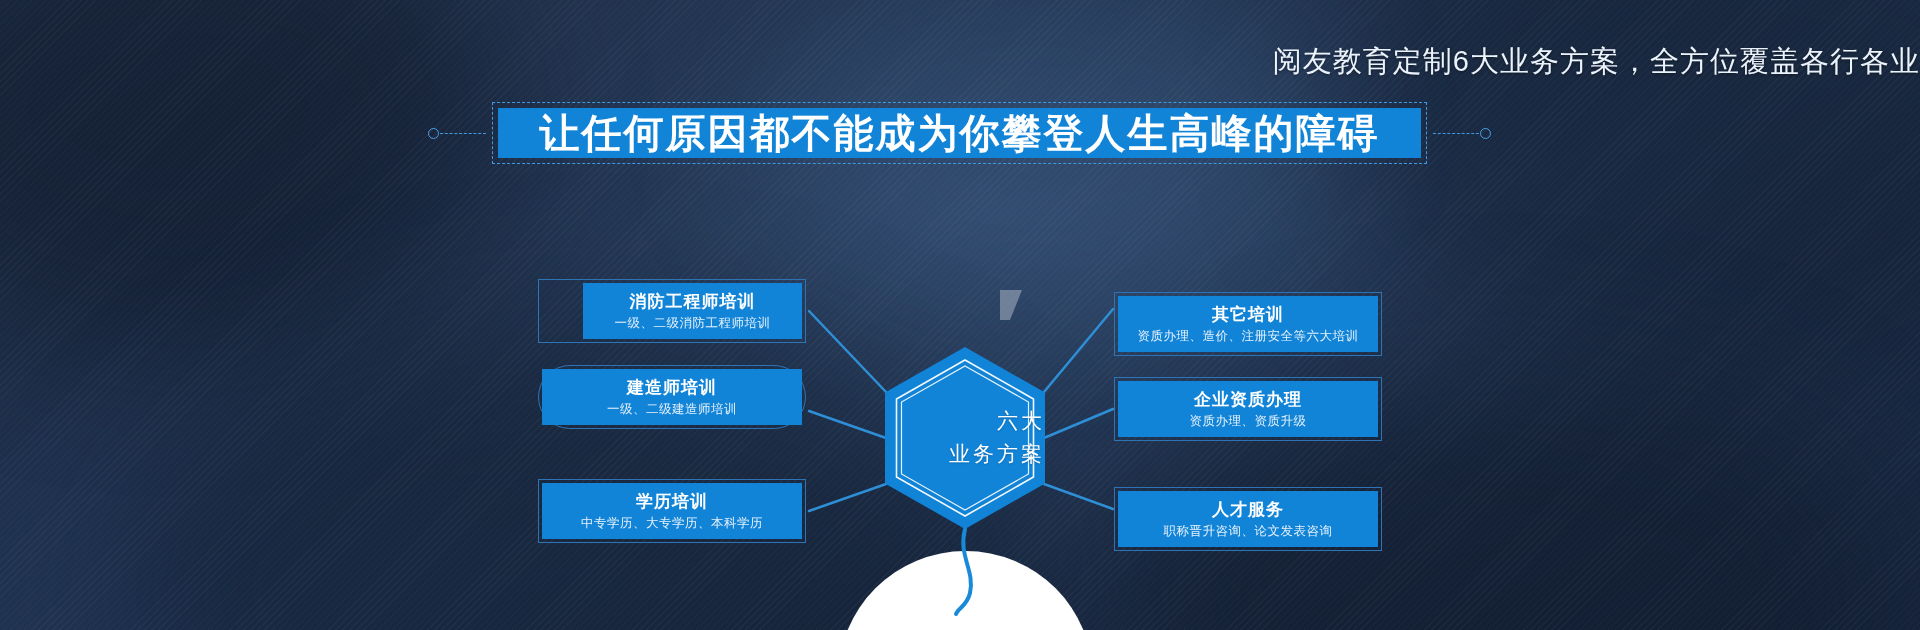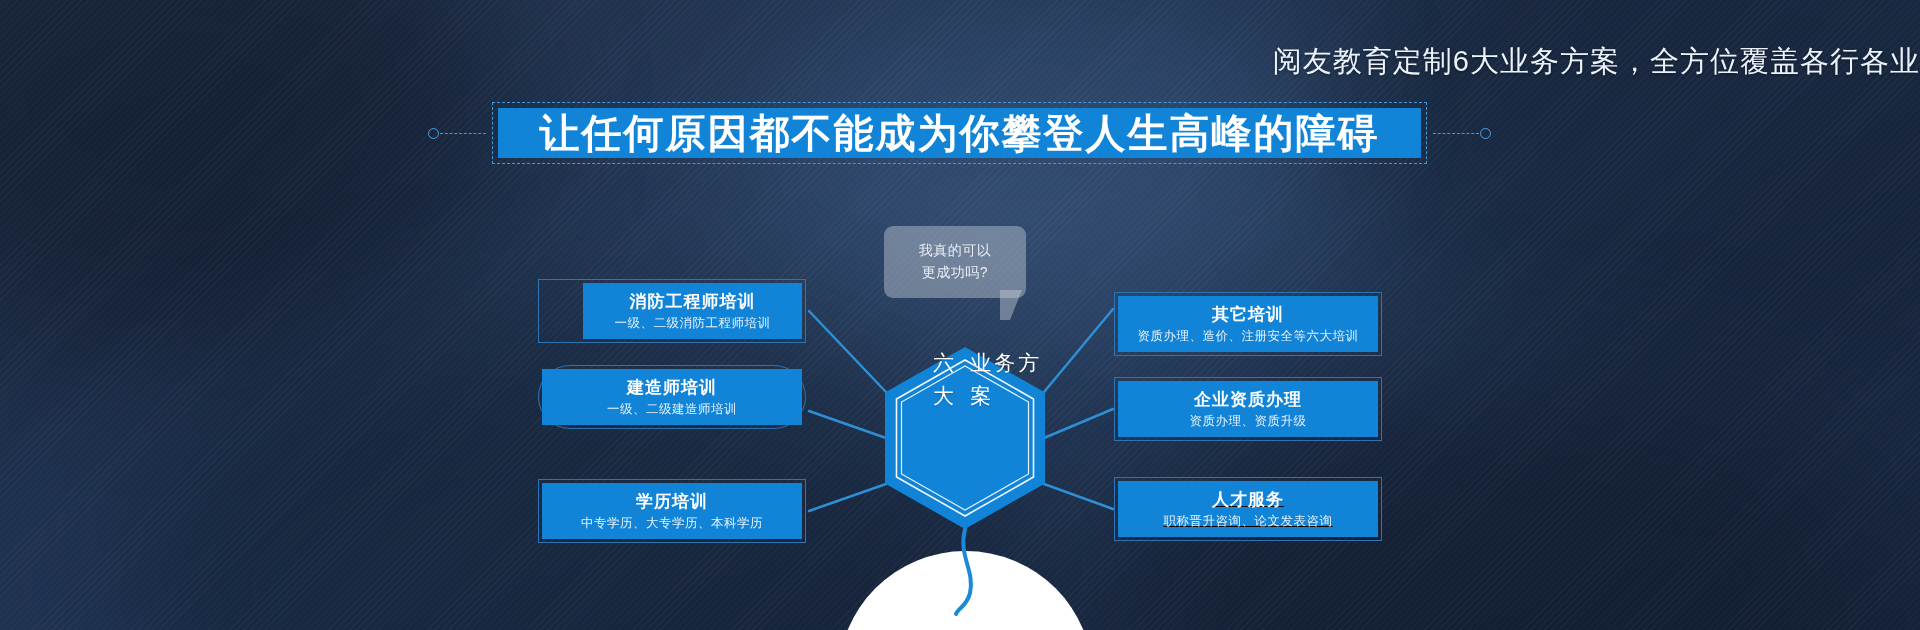--- a/index.html
+++ b/index.html
@@ -95,28 +95,27 @@
 
   
   #hex{
     position:absolute;
     left:885px; top:347px;
     width:160px; height:182px;
   }
   #hex svg{ display:block; }
   #hexLabel{
     position:absolute; inset:0;
-    display:flex; flex-direction:row;
-    align-items:flex-start; justify-content:center;
+    display:flex; flex-direction:column;
+    align-items:flex-end; justify-content:center;
     color:#ffffff;
     font-size:21px;
     letter-spacing:3px;
     line-height:1.55;
     text-shadow:0 1px 2px rgba(0,0,0,.2);
-    margin-left:48px;
   }
 
   
   .card{
     position:absolute;
     width:268px; height:64px;
     border:1px solid #2e74b5;
     padding:3px;
     background:transparent;
   }
@@ -141,21 +140,21 @@
     line-height:1.3;
     margin-top:2px;
     white-space:nowrap;
   }
 
   .cL1{ left:538px; top:279px;padding-left:44px; }
   .cL2{ left:538px; top:365px;border-radius:32px; }
   .cL3{ left:538px; top:479px; }
   .cR1{ left:1114px; top:292px; }
   .cR2{ left:1114px; top:377px; }
-  .cR3{ left:1114px; top:477px;text-decoration:underline; }
+  .cR3{ left:1114px; top:487px; }
 
   
   #bubble{
     position:absolute;
     left:884px; top:226px;
     width:142px; height:72px;
     background:rgba(205,212,222,0.42);
     border-radius:9px;
     display:flex; flex-direction:column;
     align-items:center; justify-content:center;
@@ -227,24 +226,20 @@
       <polygon points="80,0 160,45.5 160,136.5 80,182 0,136.5 0,45.5" fill="#1184d8"></polygon>
       <polygon points="80,13 148.5,52 148.5,130 80,169 11.5,130 11.5,52" fill="none" stroke="#ffffff" stroke-width="1.6" opacity="0.95"></polygon>
       <polygon points="80,19 143.5,55 143.5,127 80,163 16.5,127 16.5,55" fill="none" stroke="#ffffff" stroke-width="1.2" opacity="0.9"></polygon>
     </svg>
     <div id="hexLabel">
       <span>六大</span>
       <span>业务方案</span>
     </div>
   </div>
 
-  <div id="bubble">
-    <span class="bl">我真的可以</span>
-    <span class="bl">更成功吗?</span>
-  </div>
   <div id="bubbleTail"></div>
 
   <div class="card cL1">
     <div class="card-inner">
       <div class="card-title">消防工程师培训</div>
       <div class="card-sub">一级、二级消防工程师培训</div>
     </div>
   </div>
   <div class="card cL2">
     <div class="card-inner">

